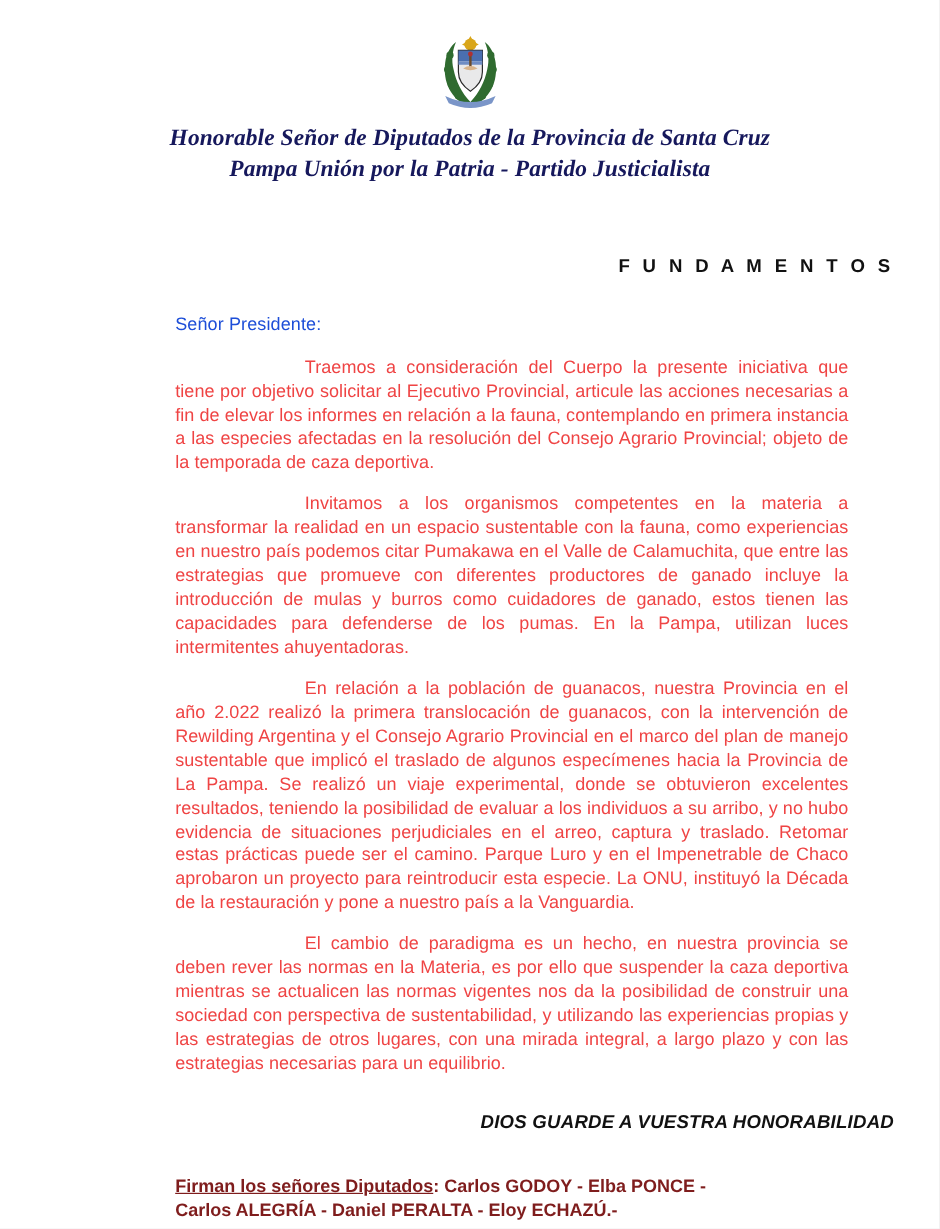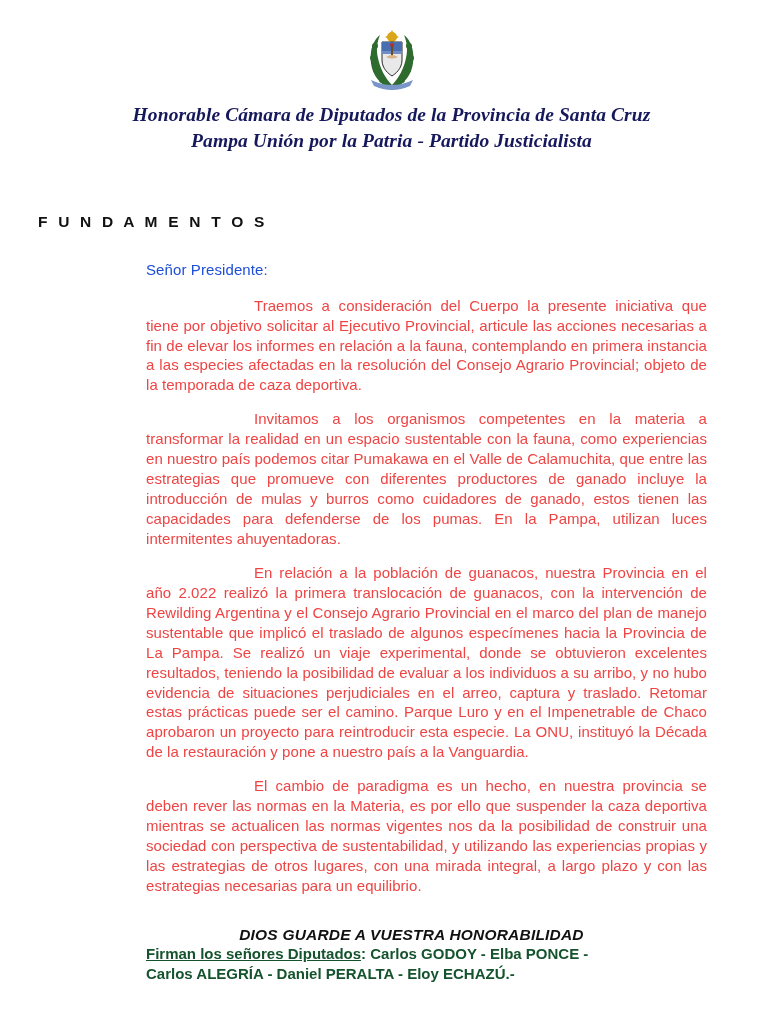--- a/index.html
+++ b/index.html
@@ -46,21 +46,21 @@
     font-size: 19.5px;
     line-height: 1.35;
     letter-spacing: 0.1px;
     margin-bottom: 2px;
   }
   .letterhead .line2 {
     display: block;
   }
 
   .fundamentos {
-    text-align: left;
+    text-align: right;
     font-weight: bold;
     font-size: 15.5px;
     letter-spacing: 3.2px;
     color: #111111;
     margin-top: 58px;
     margin-bottom: 30px;
   }
 
   .body-block {
     padding: 0 38px 0 108px;
@@ -76,35 +76,36 @@
     font-size: 15px;
     line-height: 1.33;
     color: #ef4444;
     margin: 0 0 14px 0;
     text-indent: 108px;
     letter-spacing: 0.05px;
   }
   p.para:last-of-type { margin-bottom: 0; }
 
   .closing {
-    text-align: center;
+    text-align: right;
     font-weight: bold;
     font-style: italic;
     font-size: 15.5px;
     color: #111111;
     margin-top: 30px;
+    margin-bottom: 34px;
     letter-spacing: 0.2px;
     padding-left: 40px;
   }
 
   .signers {
     padding: 0 108px 0 108px;
     font-size: 15px;
     line-height: 1.35;
-    color: #14532d;
+    color: #7f1d1d;
     font-weight: bold;
   }
   .signers .label {
     text-decoration: underline;
   }
   .signers .names {
     font-weight: bold;
   }
 </style>
 </head>
@@ -138,21 +139,21 @@
           <rect x="26" y="16" width="2" height="12" fill="#6b4a2a"></rect>
           <circle cx="27" cy="15" r="2" fill="#b03030"></circle>
           <path d="M21 27 q6 -4 12 0 q-6 3 -12 0 z" fill="#d9b48a"></path>
 
           <path d="M6 50 q21 10 42 0 l-3 6 q-18 8 -36 0 z" fill="#7a95c8"></path>
         </svg>
       </div>
     </div>
 
     <div class="letterhead">
-      <span>Honorable Cámara de Diputados de la Provincia de Santa Cruz</span>
+      <span>Honorable Señor de Diputados de la Provincia de Santa Cruz</span>
       <span class="line2">Pampa Unión por la Patria - Partido Justicialista</span>
     </div>
 
     <div class="fundamentos">F U N D A M E N T O S</div>
 
     <div class="body-block">
       <div class="salutation">Señor Presidente:</div>
 
       <p class="para">Traemos a consideración del Cuerpo la presente iniciativa que tiene por objetivo solicitar al Ejecutivo Provincial, articule las acciones necesarias a fin de elevar los informes en relación a la fauna, contemplando en primera instancia a las especies afectadas en la resolución del Consejo Agrario Provincial; objeto de la temporada de caza deportiva.</p>
       <p class="para">Invitamos a los organismos competentes en la materia a transformar la realidad en un espacio sustentable con la fauna, como experiencias en nuestro país podemos citar Pumakawa en el Valle de Calamuchita, que entre las estrategias que promueve con diferentes productores de ganado incluye la introducción de mulas y burros como cuidadores de ganado, estos tienen las capacidades para defenderse de los pumas. En la Pampa, utilizan luces intermitentes ahuyentadoras.</p>

